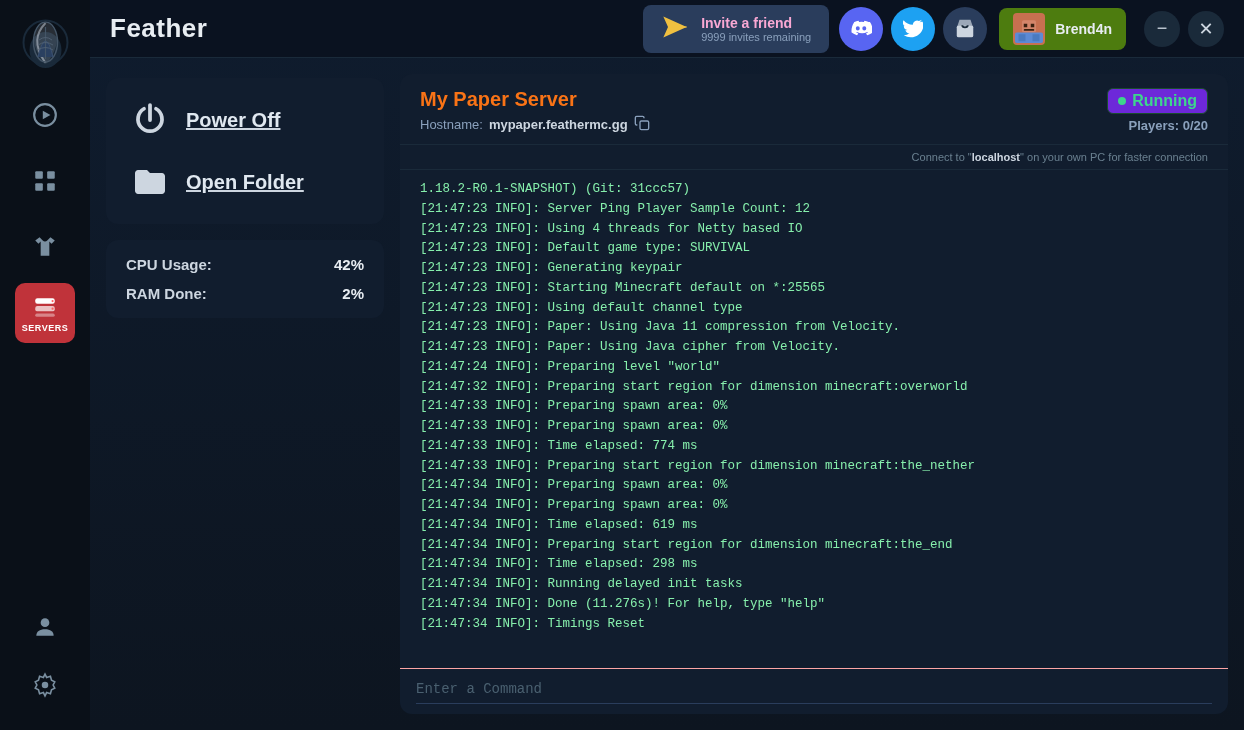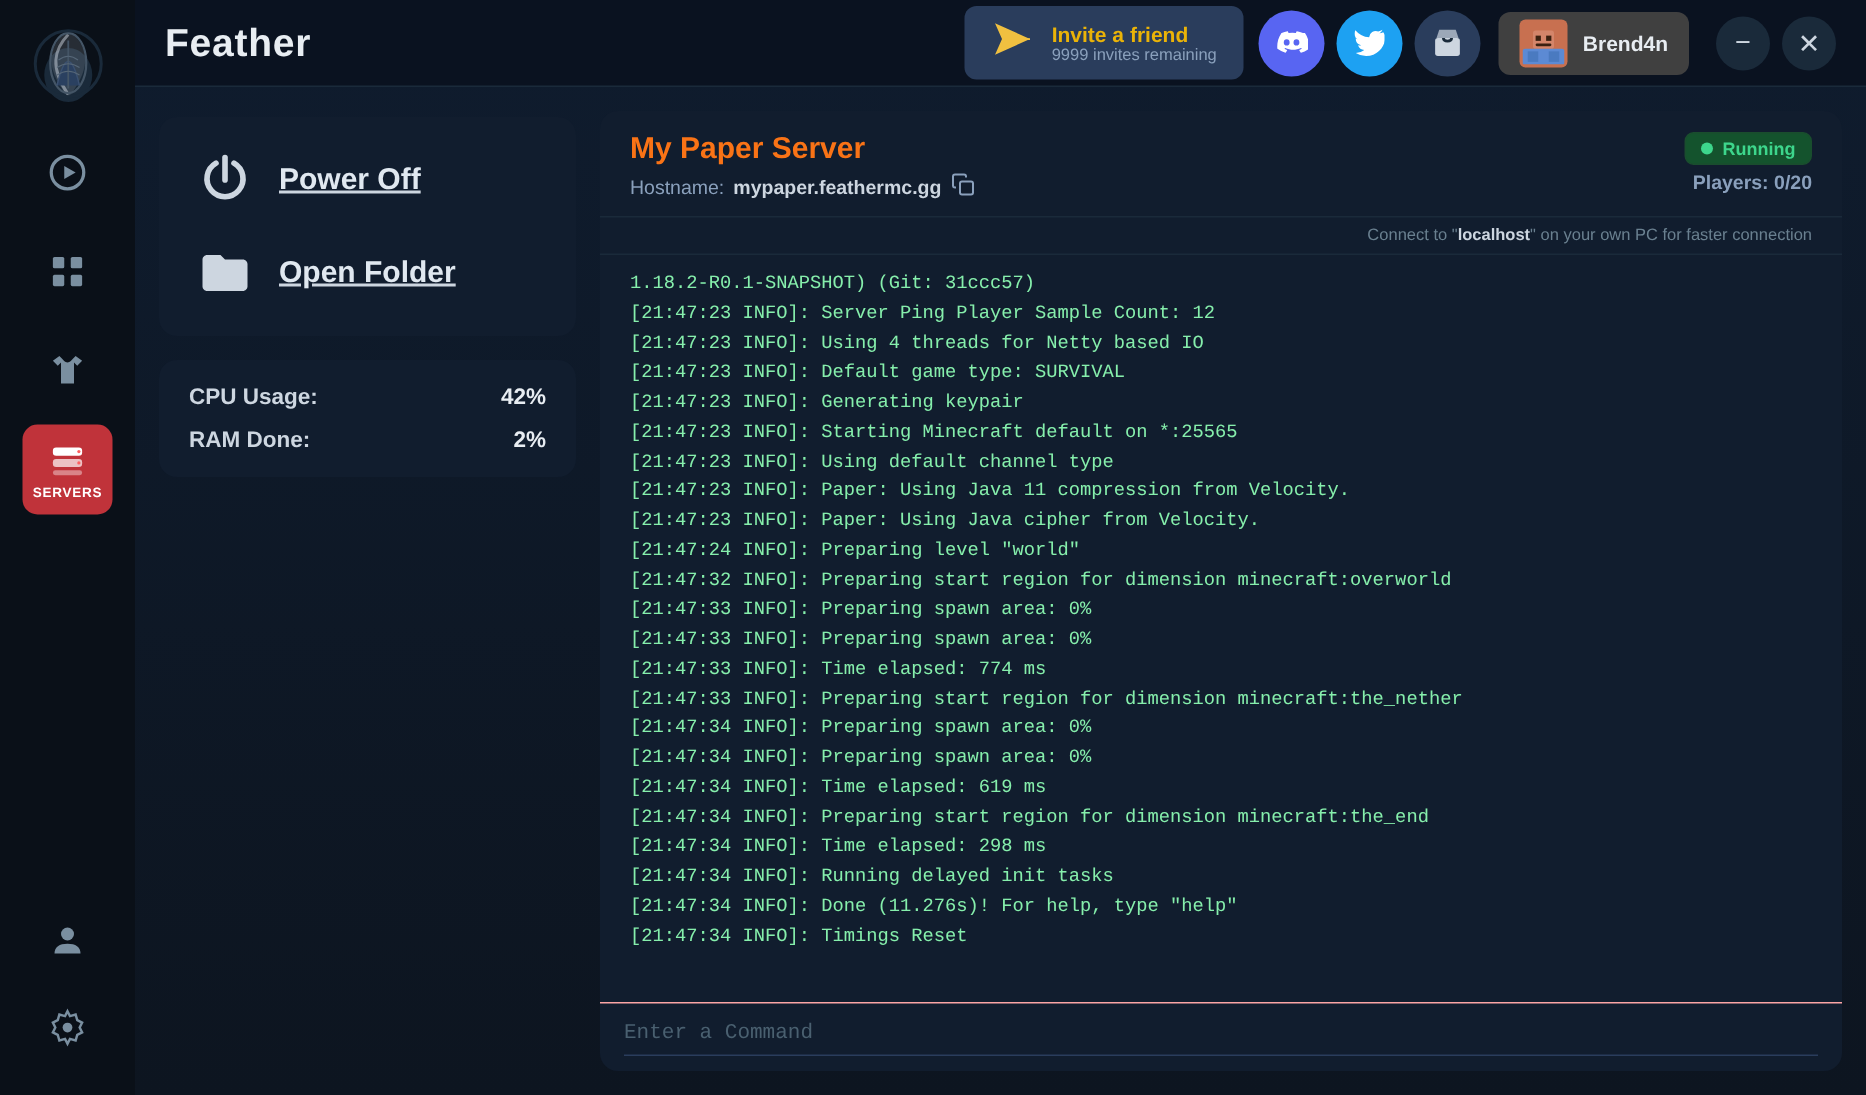--- a/index.html
+++ b/index.html
@@ -123,21 +123,21 @@
       gap: 12px;
       cursor: pointer;
       margin-right: 10px;
     }
     .invite-icon {
       color: #f0c040;
     }
     .invite-text .invite-title {
       font-size: 14px;
       font-weight: 700;
-      color: #eab308;
+      color: #f9a8d4;
     }
     .invite-text .invite-sub {
       font-size: 11px;
       color: #8aa0bc;
     }
     .topbar-actions {
       display: flex;
       align-items: center;
       gap: 8px;
     }
@@ -151,21 +151,21 @@
       cursor: pointer;
       color: #cdd6e0;
     }
     .topbar-icon-btn.discord { background: #5865f2; }
     .topbar-icon-btn.twitter { background: #1da1f2; }
     .topbar-icon-btn.shop { background: #2a3d5c; }
     .topbar-user {
       display: flex;
       align-items: center;
       gap: 10px;
-      background: #404040;
+      background: #4d7c0f;
       border-radius: 8px;
       padding: 5px 14px;
       cursor: pointer;
       margin-left: 4px;
     }
     .user-avatar {
       width: 32px;
       height: 32px;
       background: #c87050;
       border-radius: 4px;
@@ -318,28 +318,28 @@
       cursor: pointer;
       color: #8aa0bc;
     }
     .console-status-group {
       display: flex;
       flex-direction: column;
       align-items: flex-end;
       gap: 4px;
     }
     .status-badge {
-      background: #14532d;
+      background: #6d28d9;
       border: 1px solid #1a4d2e;
       border-radius: 6px;
       padding: 3px 10px;
       display: flex;
       align-items: center;
       gap: 6px;
-      font-size: 12px;
+      font-size: 16px;
       color: #3dd68c;
       font-weight: 600;
     }
     .status-dot {
       width: 8px;
       height: 8px;
       border-radius: 50%;
       background: #3dd68c;
     }
     .players-count {

